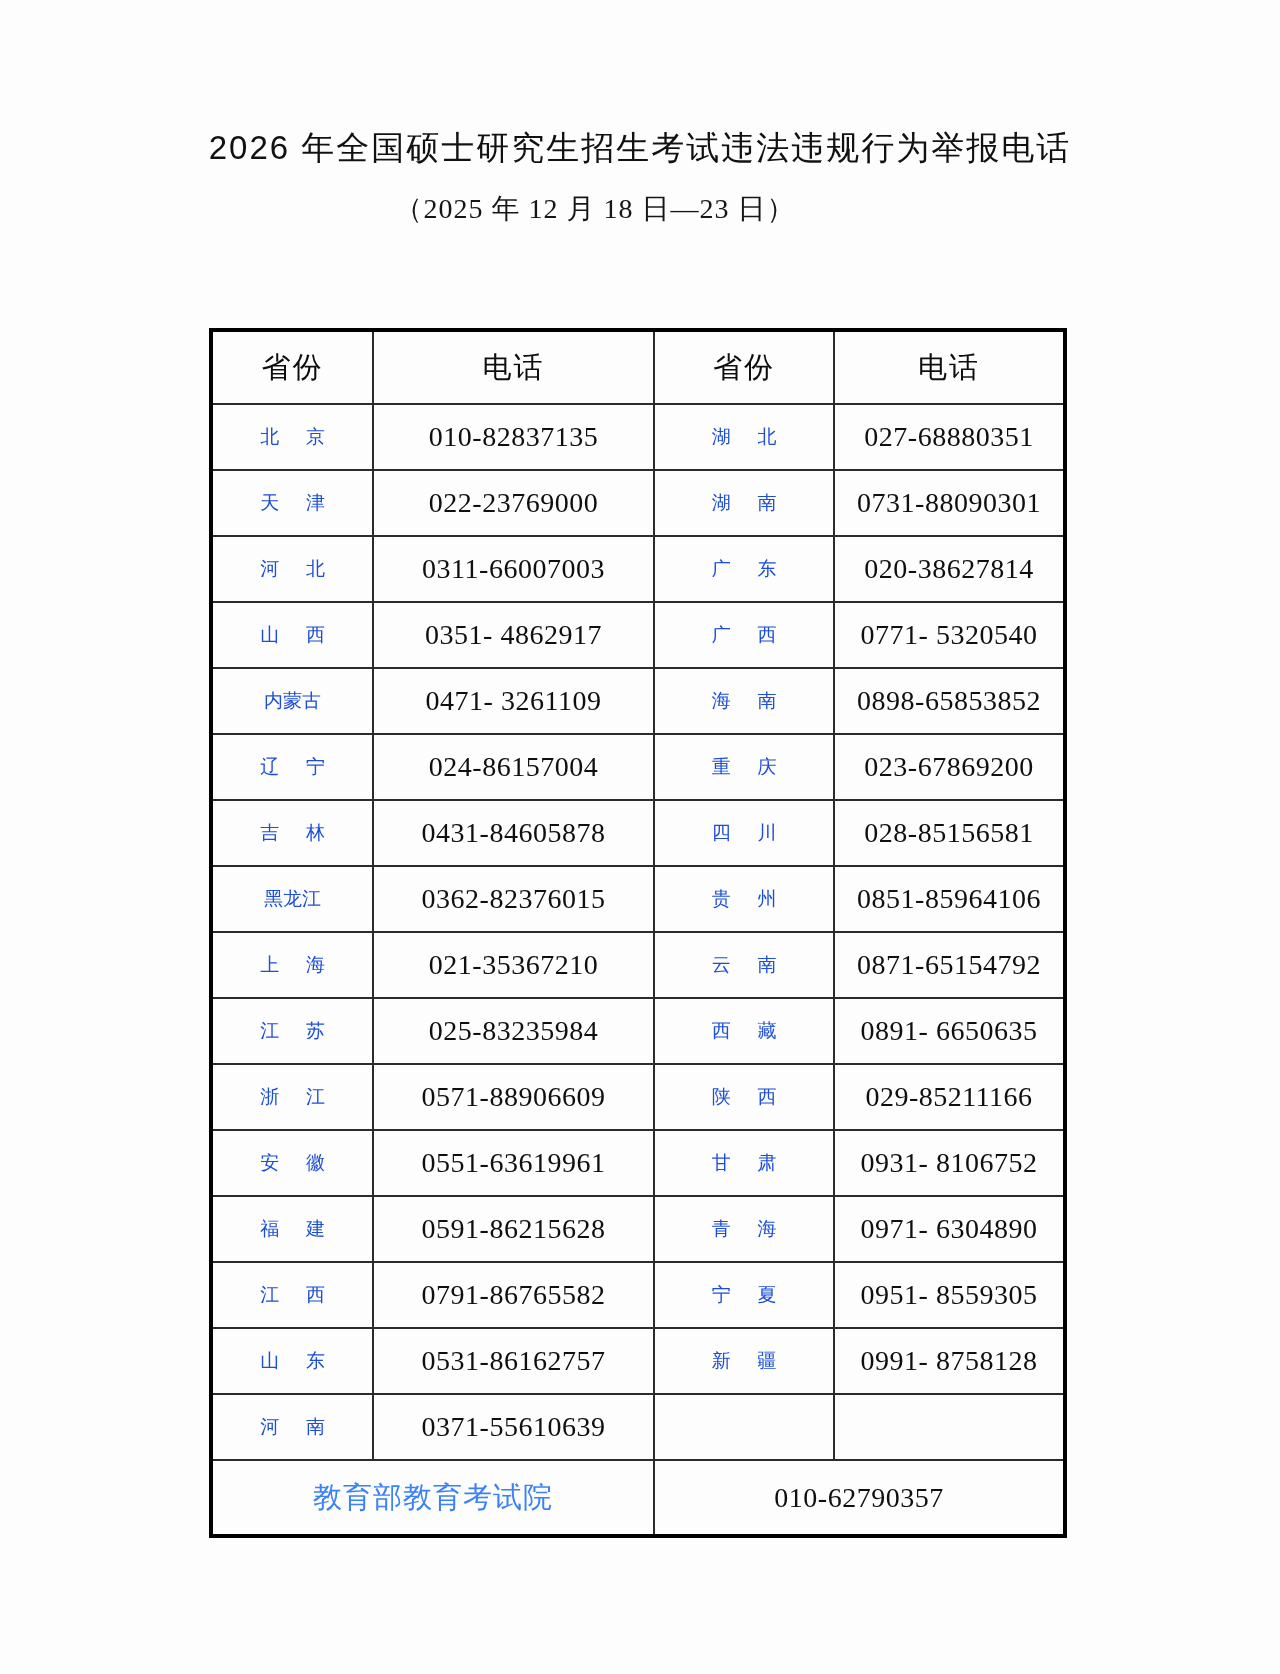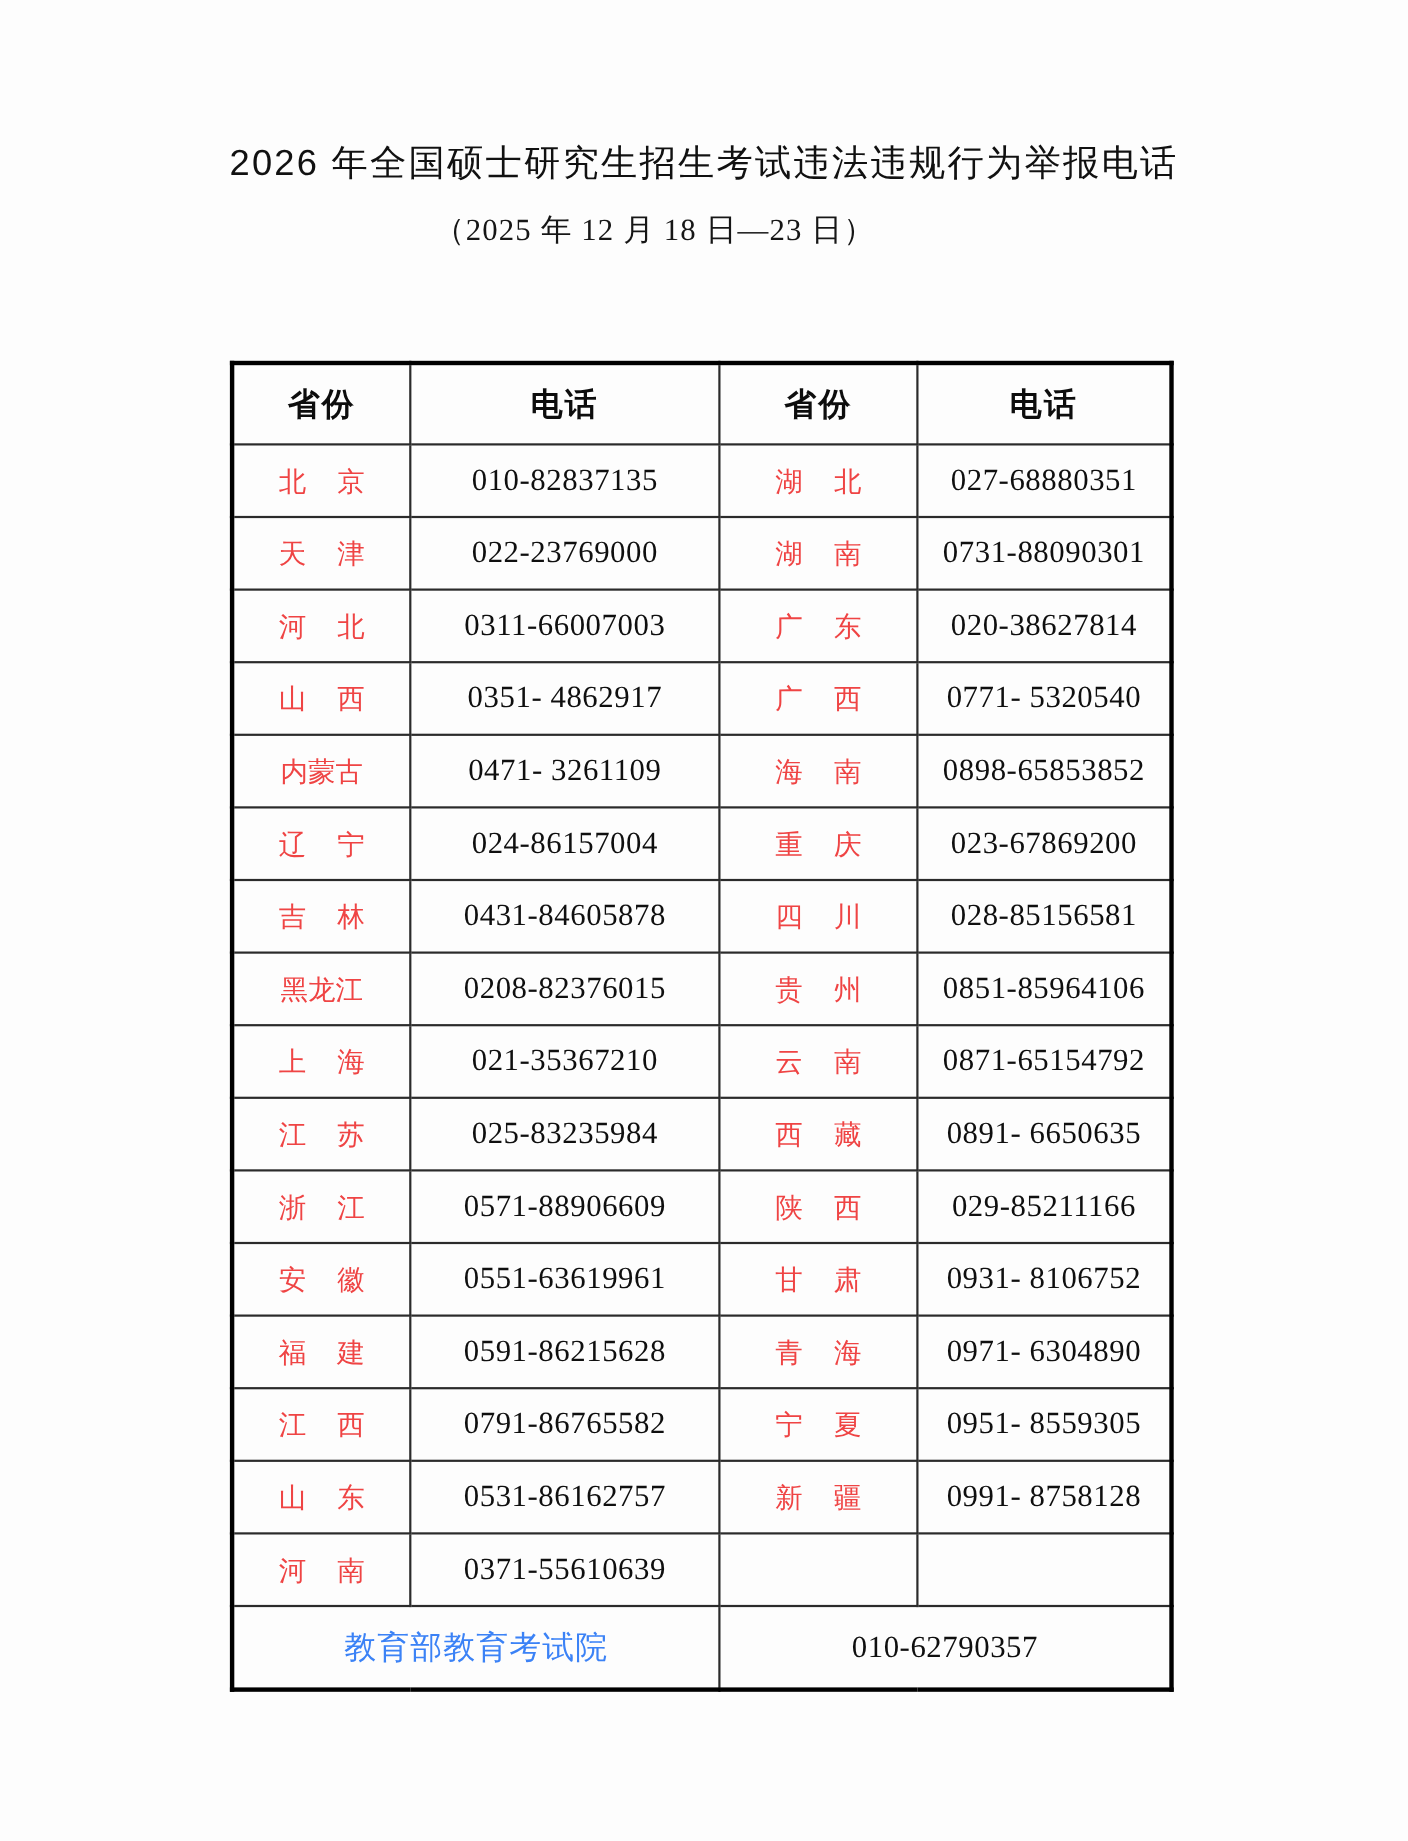--- a/index.html
+++ b/index.html
@@ -52,30 +52,30 @@
     text-align: center;
     vertical-align: middle;
     padding: 0;
     overflow: hidden;
   }
   .report-table thead tr { height: 74px; }
   .report-table tbody tr { height: 66px; }
   .report-table tfoot tr { height: 76px; }
   .report-table th {
     font-family: "Liberation Sans", "DejaVu Sans", sans-serif;
-    font-weight: 700;
+    font-weight: 400;
     font-size: 29px;
     letter-spacing: 2px;
     color: #0d0d0d;
   }
   td.province {
-    font-size: 25px;
+    font-size: 19px;
     word-spacing: 22px;
     white-space: pre;
-    color: #ef4444;
+    color: #1d4ed8;
   }
   td.phone {
     font-family: "Liberation Serif", "DejaVu Serif", serif;
     font-size: 28px;
     letter-spacing: 0.5px;
     white-space: pre;
     color: #0f0f0f;
     border-radius: 28px;
   }
   td.org {
@@ -145,21 +145,21 @@
         <td class="phone">023-67869200</td>
       </tr>
       <tr>
         <td class="province">吉 林</td>
         <td class="phone">0431-84605878</td>
         <td class="province">四 川</td>
         <td class="phone">028-85156581</td>
       </tr>
       <tr>
         <td class="province">黑龙江</td>
-        <td class="phone">0208-82376015</td>
+        <td class="phone">0362-82376015</td>
         <td class="province">贵 州</td>
         <td class="phone">0851-85964106</td>
       </tr>
       <tr>
         <td class="province">上 海</td>
         <td class="phone">021-35367210</td>
         <td class="province">云 南</td>
         <td class="phone">0871-65154792</td>
       </tr>
       <tr>

